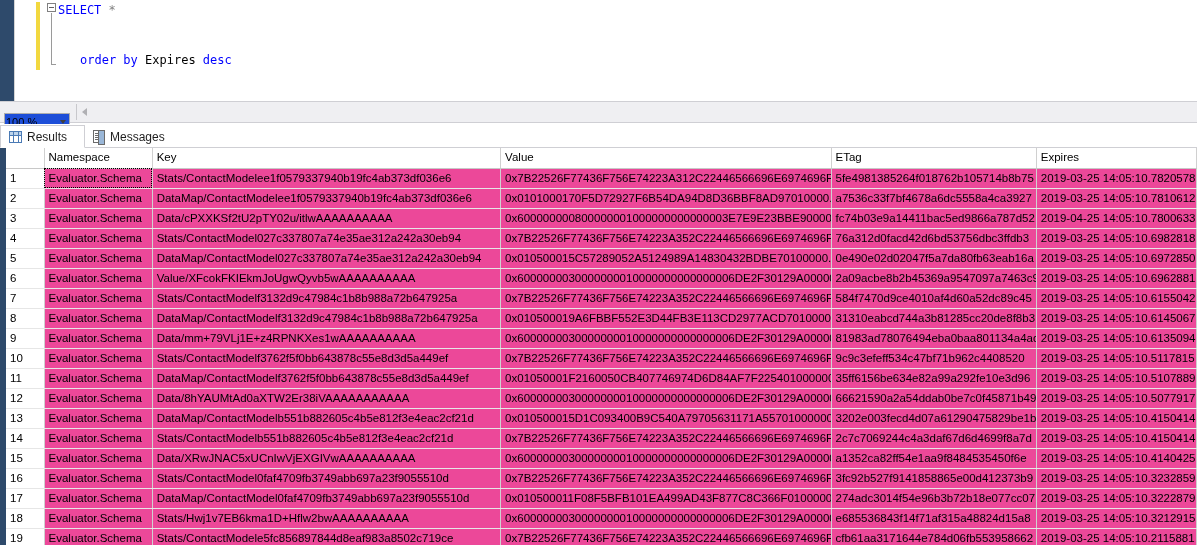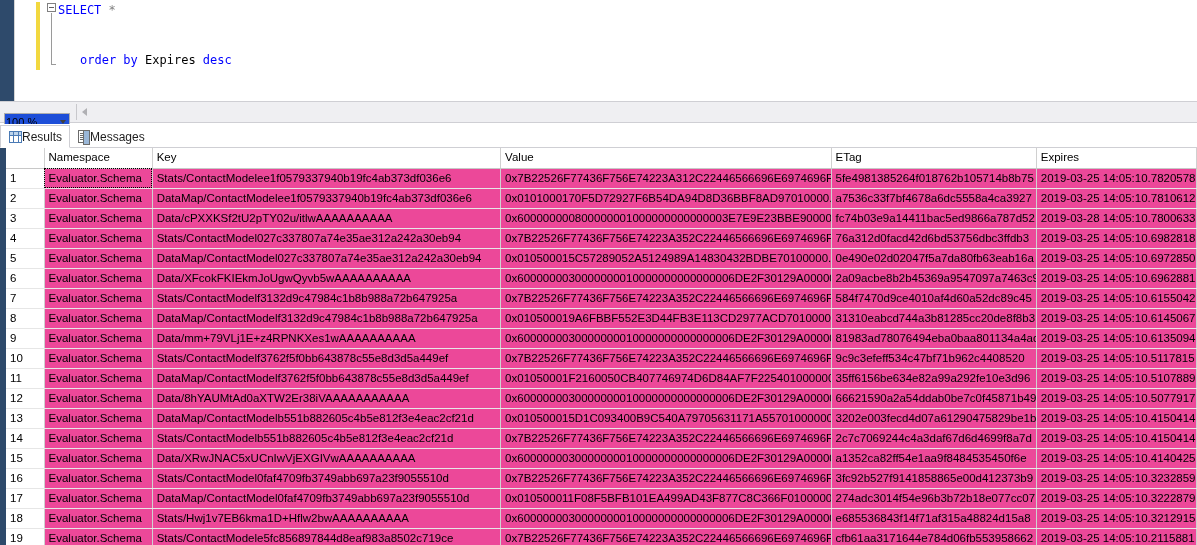--- a/index.html
+++ b/index.html
@@ -169,21 +169,22 @@
     position: absolute;
     left: 0; bottom: 0;
     width: 1197px;
     height: 1px;
     background: #cfcfd4;
   }
   .tab {
     height: 23px;
     display: flex;
     align-items: center;
-    padding: 0 7px 0 8px;
+    gap: 5px;
+    padding: 0 17px 0 8px;
     font-size: 12px;
     color: #1e1e1e;
     position: relative;
     background: transparent;
   }
   .tab.active {
     background: #ffffff;
     border: 1px solid #cfcfd4;
     border-bottom: 1px solid #ffffff;
     z-index: 2;
@@ -361,42 +362,42 @@
             <td>0x0101000170F5D72927F6B54DA94D8D36BBF8AD97010000...</td>
             <td>a7536c33f7bf4678a6dc5558a4ca3927</td>
             <td>2019-03-25 14:05:10.7810612</td>
           </tr>
           <tr>
             <td class="num">3</td>
             <td>Evaluator.Schema</td>
             <td>Data/cPXXKSf2tU2pTY02u/itlwAAAAAAAAAA</td>
             <td>0x600000000800000001000000000000003E7E9E23BBE90000...</td>
             <td>fc74b03e9a14411bac5ed9866a787d52</td>
-            <td>2019-03-28 14:05:10.7800633</td>
+            <td>2019-04-25 14:05:10.7800633</td>
           </tr>
           <tr>
             <td class="num">4</td>
             <td>Evaluator.Schema</td>
             <td>Stats/ContactModel027c337807a74e35ae312a242a30eb94</td>
             <td>0x7B22526F77436F756E74223A352C22446566696E6974696F...</td>
             <td>76a312d0facd42d6bd53756dbc3ffdb3</td>
             <td>2019-03-25 14:05:10.6982818</td>
           </tr>
           <tr>
             <td class="num">5</td>
             <td>Evaluator.Schema</td>
             <td>DataMap/ContactModel027c337807a74e35ae312a242a30eb94</td>
             <td>0x010500015C57289052A5124989A14830432BDBE70100000...</td>
             <td>0e490e02d02047f5a7da80fb63eab16a</td>
             <td>2019-03-25 14:05:10.6972850</td>
           </tr>
           <tr>
             <td class="num">6</td>
             <td>Evaluator.Schema</td>
-            <td>Data/XFcokFKIEkmJoUgwQyvb5wAAAAAAAAAA</td>
+            <td>Value/XFcokFKIEkmJoUgwQyvb5wAAAAAAAAAA</td>
             <td>0x6000000030000000010000000000000006DE2F30129A00000...</td>
             <td>2a09acbe8b2b45369a9547097a7463c9</td>
             <td>2019-03-25 14:05:10.6962881</td>
           </tr>
           <tr>
             <td class="num">7</td>
             <td>Evaluator.Schema</td>
             <td>Stats/ContactModelf3132d9c47984c1b8b988a72b647925a</td>
             <td>0x7B22526F77436F756E74223A352C22446566696E6974696F...</td>
             <td>584f7470d9ce4010af4d60a52dc89c45</td>

